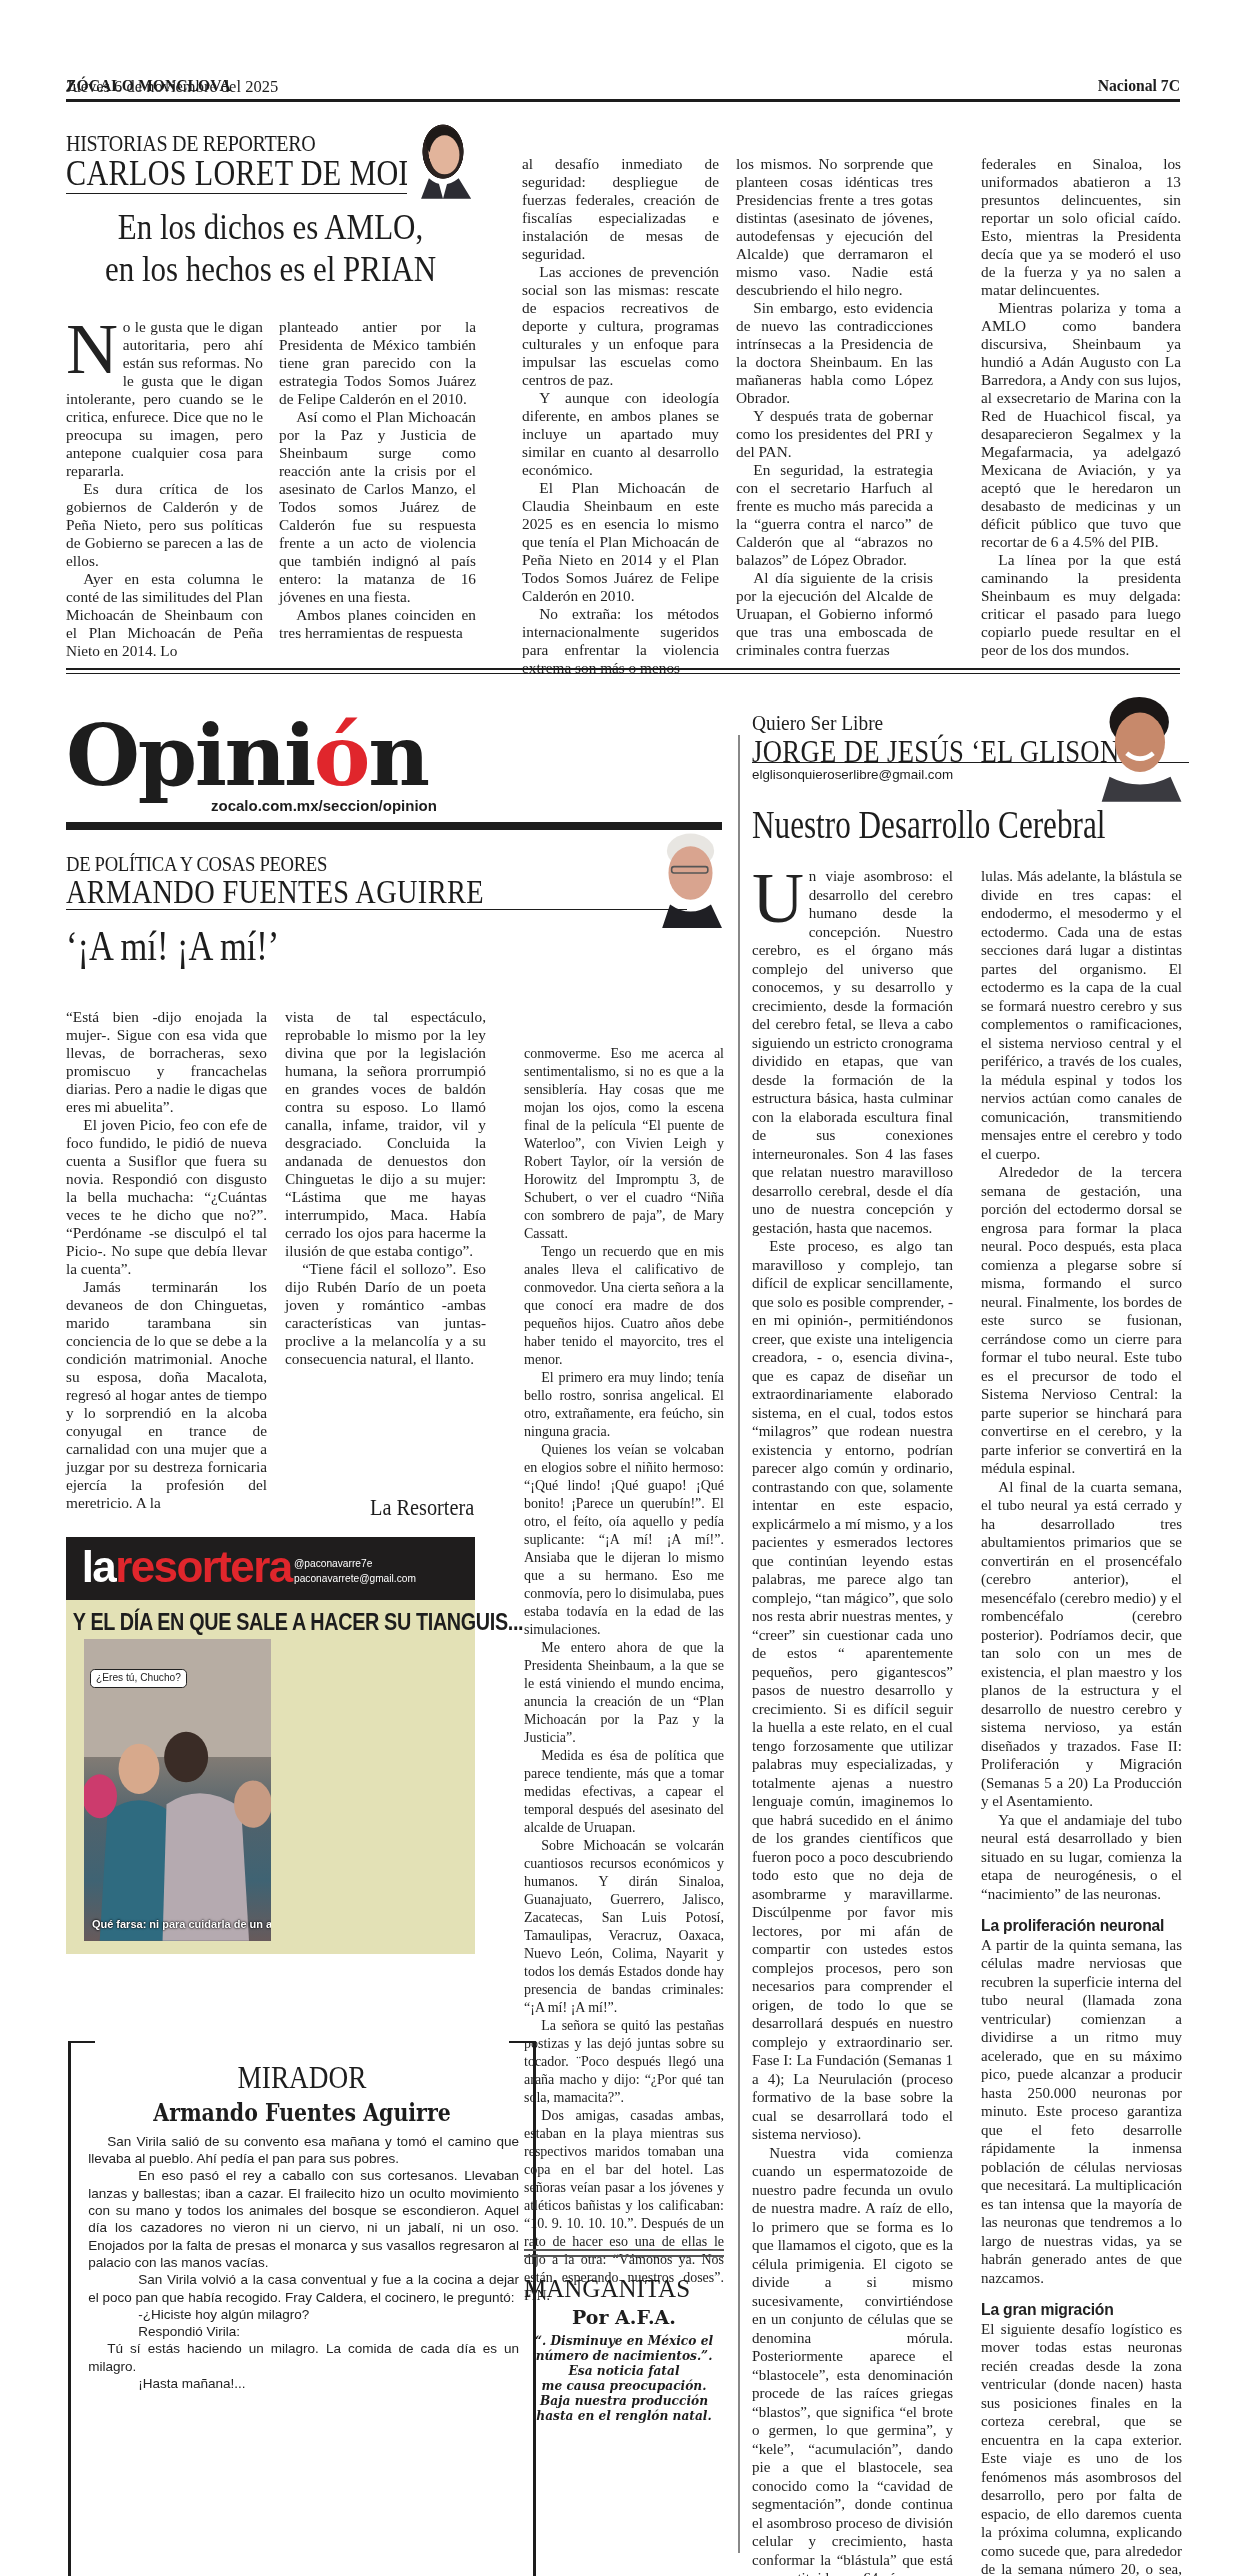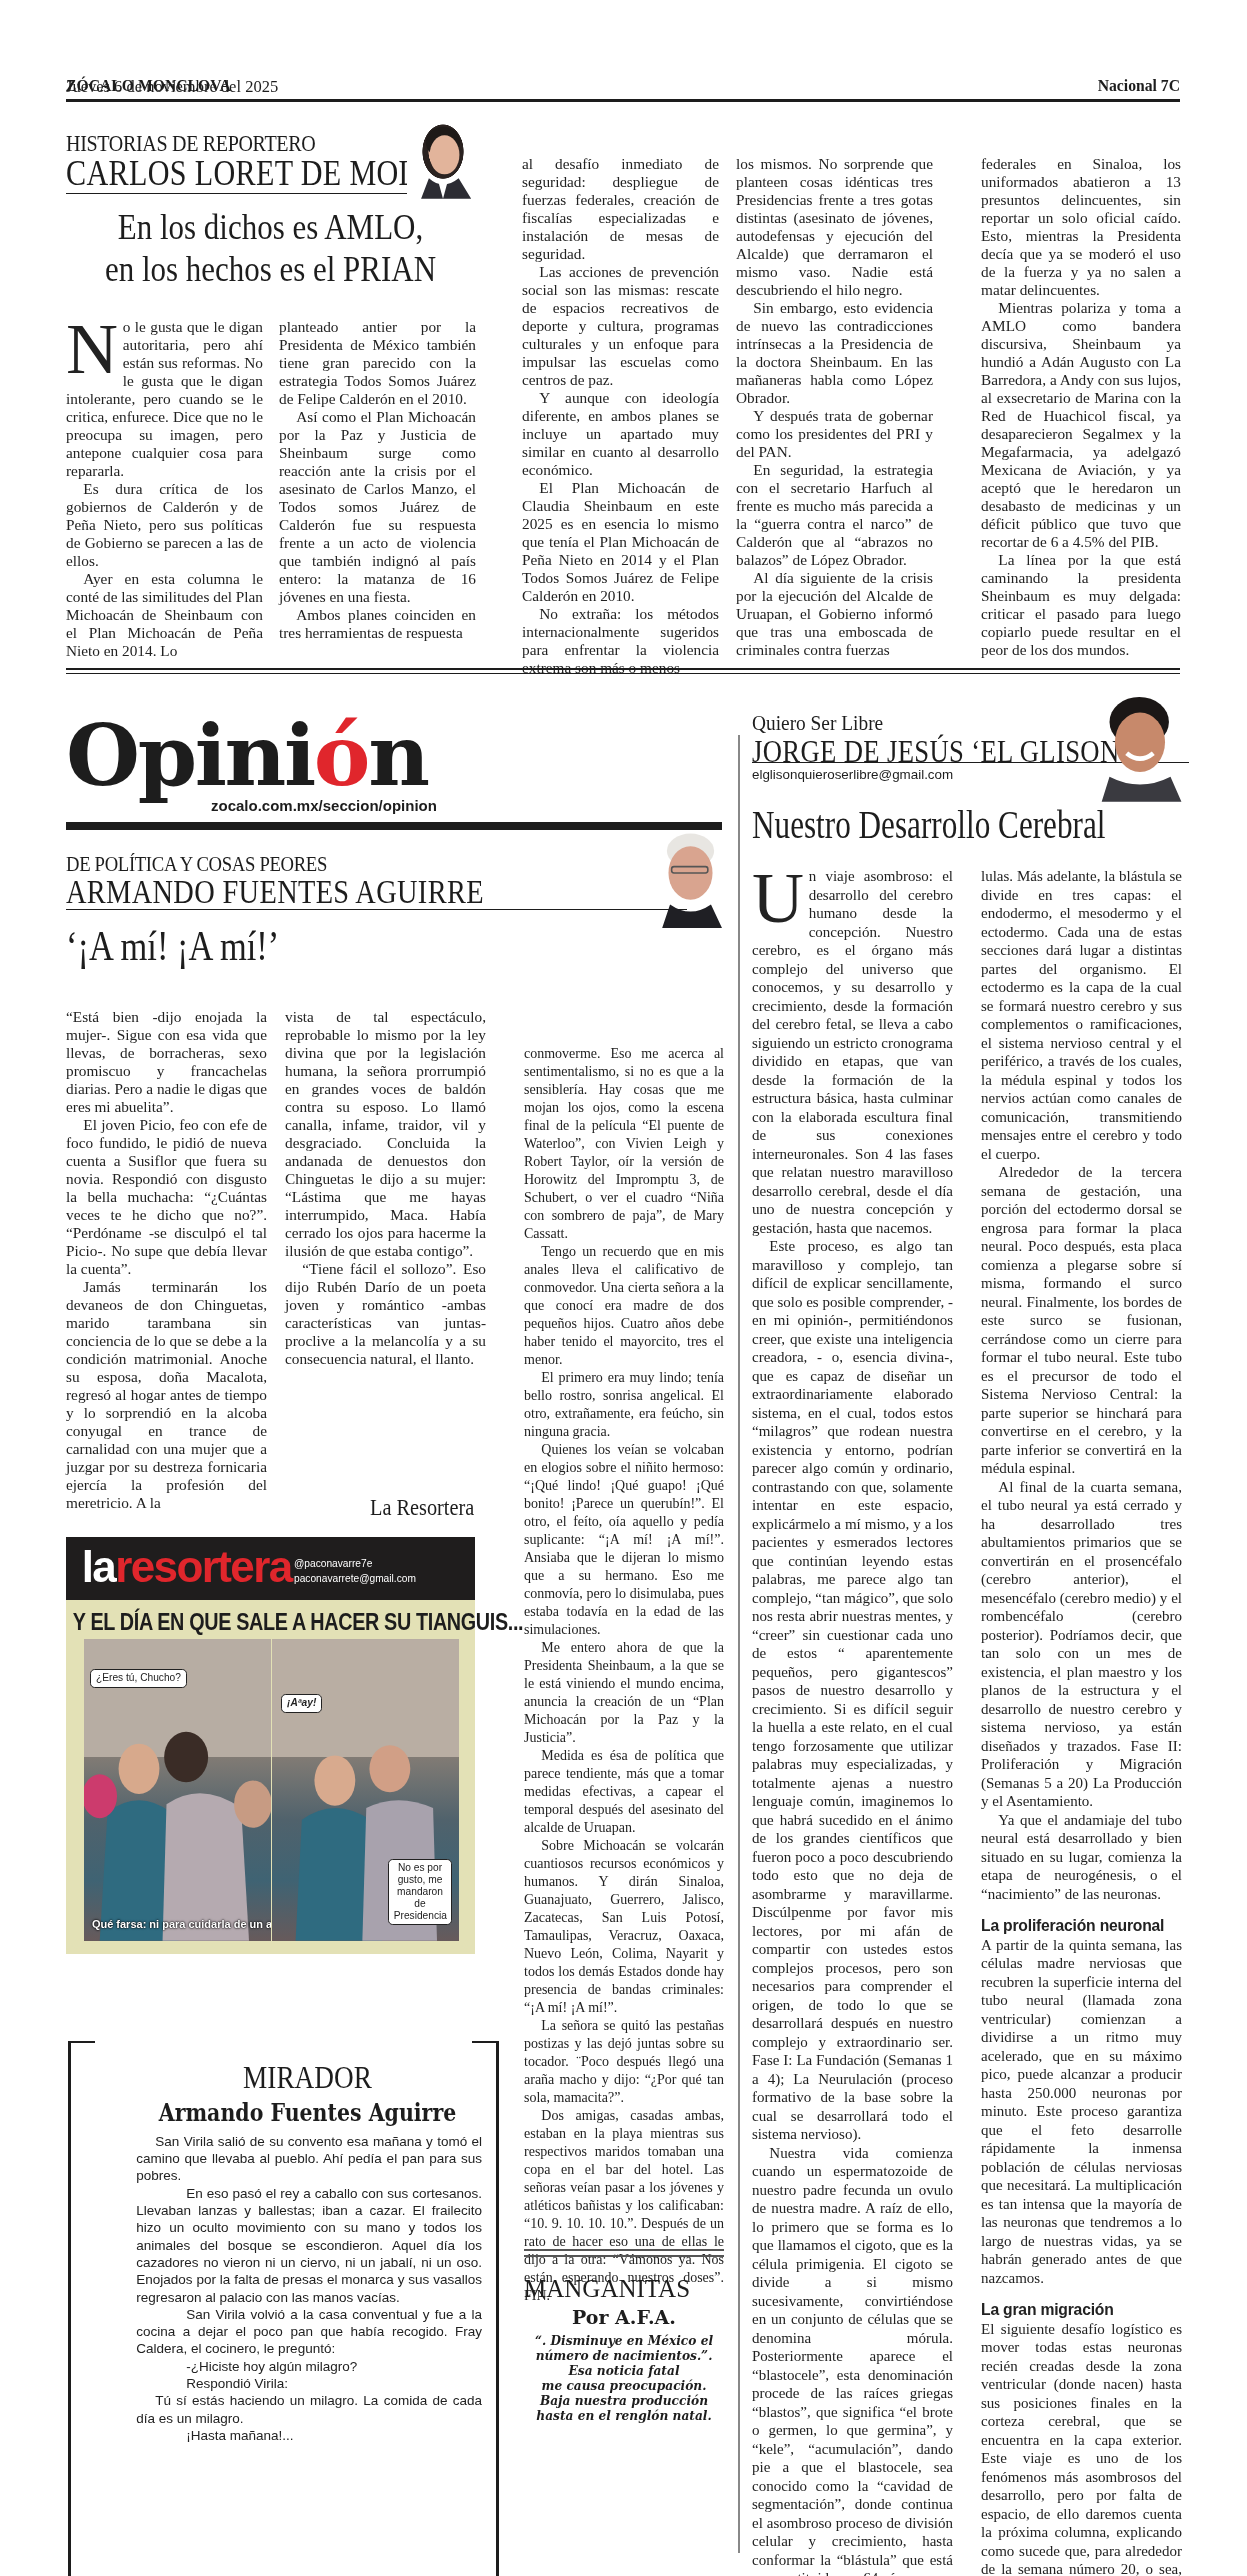--- a/index.html
+++ b/index.html
@@ -38,21 +38,21 @@
   #resortera-logo { position: absolute; left: 15.7px; top: 4.7px; font-family: "Liberation Sans", sans-serif; font-weight: bold; font-size: 44px; letter-spacing: -1.6px; }
   #resortera-logo .la { color: #fff; }
   #resortera-logo .res { color: #e0262c; }
   #resortera-contact { position: absolute; left: 228px; top: 19px; color: #fff; font-family: "Liberation Sans", sans-serif; font-size: 10.2px; line-height: 15px; }
   #cartoon-title { font-family: "Liberation Sans", sans-serif; font-weight: bold; font-size: 23px; letter-spacing: -0.4px; padding: 9.4px 7.9px 0; transform: scaleX(0.86); transform-origin: left; white-space: nowrap; }
   .panel { position: absolute; top: 102px; width: 187px; height: 302px; background: linear-gradient(180deg, #b4aba0 0%, #8b8076 35%, #50626c 60%, #3f6373 80%, #675a5b 100%); overflow: hidden; }
   .bubble { position: absolute; background: #fff; border: 1.2px solid #222; border-radius: 4.7px; font-family: "Liberation Sans", sans-serif; font-size: 10.2px; line-height: 11.8px; text-align: center; padding: 2.4px 4.7px; color: #222; }
   .caption { position: absolute; left: 7.9px; bottom: 11px; color: #fff; font-family: "Liberation Sans", sans-serif; font-weight: bold; font-size: 11px; text-shadow: 0 0 2.4px #000, 0 0 1.6px #000; white-space: nowrap; }
 
   
-  #mirador { left: 68px; top: 2041px; width: 431px; height: 535px; border-left: 3.1px solid #1d1d1d; border-right: 3.1px solid #1d1d1d; padding-left: 48px; }
+  #mirador { left: 68px; top: 2041px; width: 468px; height: 535px; border-left: 3.1px solid #1d1d1d; border-right: 3.1px solid #1d1d1d; }
   #mirador .tl { position: absolute; left: 0; top: 0; width: 23.6px; height: 2.4px; background: #1d1d1d; }
   #mirador .tr { position: absolute; right: 0; top: 0; width: 23.6px; height: 2.4px; background: #1d1d1d; }
   #mirador-title { text-align: center; font-family: "Liberation Serif", serif; font-size: 31px; margin-top: 19px; transform: scaleX(0.88); }
   #mirador-author { text-align: center; font-family: "DejaVu Serif", serif; font-weight: bold; font-size: 25px; margin-top: 1.6px; transform: scaleX(0.82); }
   #mirador-body { margin: 6.3px 14px 0 17.3px; font-family: "Liberation Sans", sans-serif; font-size: 13.5px; line-height: 17.3px; color: #222; text-align: justify; }
   #mirador-body p { text-indent: 19px; }
   #mirador-body p.deep { text-indent: 50px; }
 
   
   #manganitas-rule1 { left: 524px; top: 2249px; width: 200px; height: 1.6px; background: #555; }
@@ -177,31 +177,20 @@
       <ellipse cx="70" cy="165" rx="26" ry="32" fill="#d7a98c"></ellipse>
       <path d="M20 384 L30 220 Q70 190 110 220 L120 384 Z" fill="#2f6b80"></path>
       <ellipse cx="130" cy="150" rx="28" ry="32" fill="#3a2c26"></ellipse>
       <path d="M100 384 L105 210 Q150 180 200 215 L210 384 Z" fill="#b5aab0"></path>
       <ellipse cx="215" cy="210" rx="24" ry="30" fill="#c79b83"></ellipse>
       <ellipse cx="20" cy="200" rx="22" ry="28" fill="#cc3b6d"></ellipse>
     </svg>
     <div class="bubble" style="left:6.3px; top:30px;">¿Eres tú, Chucho?</div>
     <div class="caption">Qué farsa: ni para cuidarla de un arrimón sirven</div>
   </div>
-  <div class="panel" style="left:206px;">
-    <svg width="187" height="302" viewBox="0 0 238 384">
-      <rect x="0" y="0" width="238" height="150" fill="#b9aea3"></rect>
-      <ellipse cx="80" cy="180" rx="26" ry="32" fill="#d8aa8e"></ellipse>
-      <path d="M30 384 L38 230 Q80 200 125 230 L140 384 Z" fill="#2f6b80"></path>
-      <ellipse cx="150" cy="165" rx="26" ry="30" fill="#d19f86"></ellipse>
-      <path d="M115 384 L120 215 Q160 195 205 215 L210 384 Z" fill="#a8a2ad"></path>
-    </svg>
-    <div class="bubble" style="left:9.4px; top:55px; font-weight:bold; font-style:italic;">¡Aªay!</div>
-    <div class="bubble" style="left:116px; top:220px; width:64px;">No es por gusto, me mandaron de Presidencia</div>
-  </div>
 </div>
 
 <div id="mirador" class="abs">
   <div class="tl"></div>
   <div class="tr"></div>
   <div id="mirador-title">MIRADOR</div>
   <div id="mirador-author">Armando Fuentes Aguirre</div>
   <div id="mirador-body">
     <p>San Virila salió de su convento esa mañana y tomó el camino que llevaba al pueblo. Ahí pedía el pan para sus pobres.</p>
     <p class="deep">En eso pasó el rey a caballo con sus cortesanos. Llevaban lanzas y ballestas; iban a cazar. El frailecito hizo un oculto movimiento con su mano y todos los animales del bosque se escondieron. Aquel día los cazadores no vieron ni un ciervo, ni un jabalí, ni un oso. Enojados por la falta de presas el monarca y sus vasallos regresaron al palacio con las manos vacías.</p>

